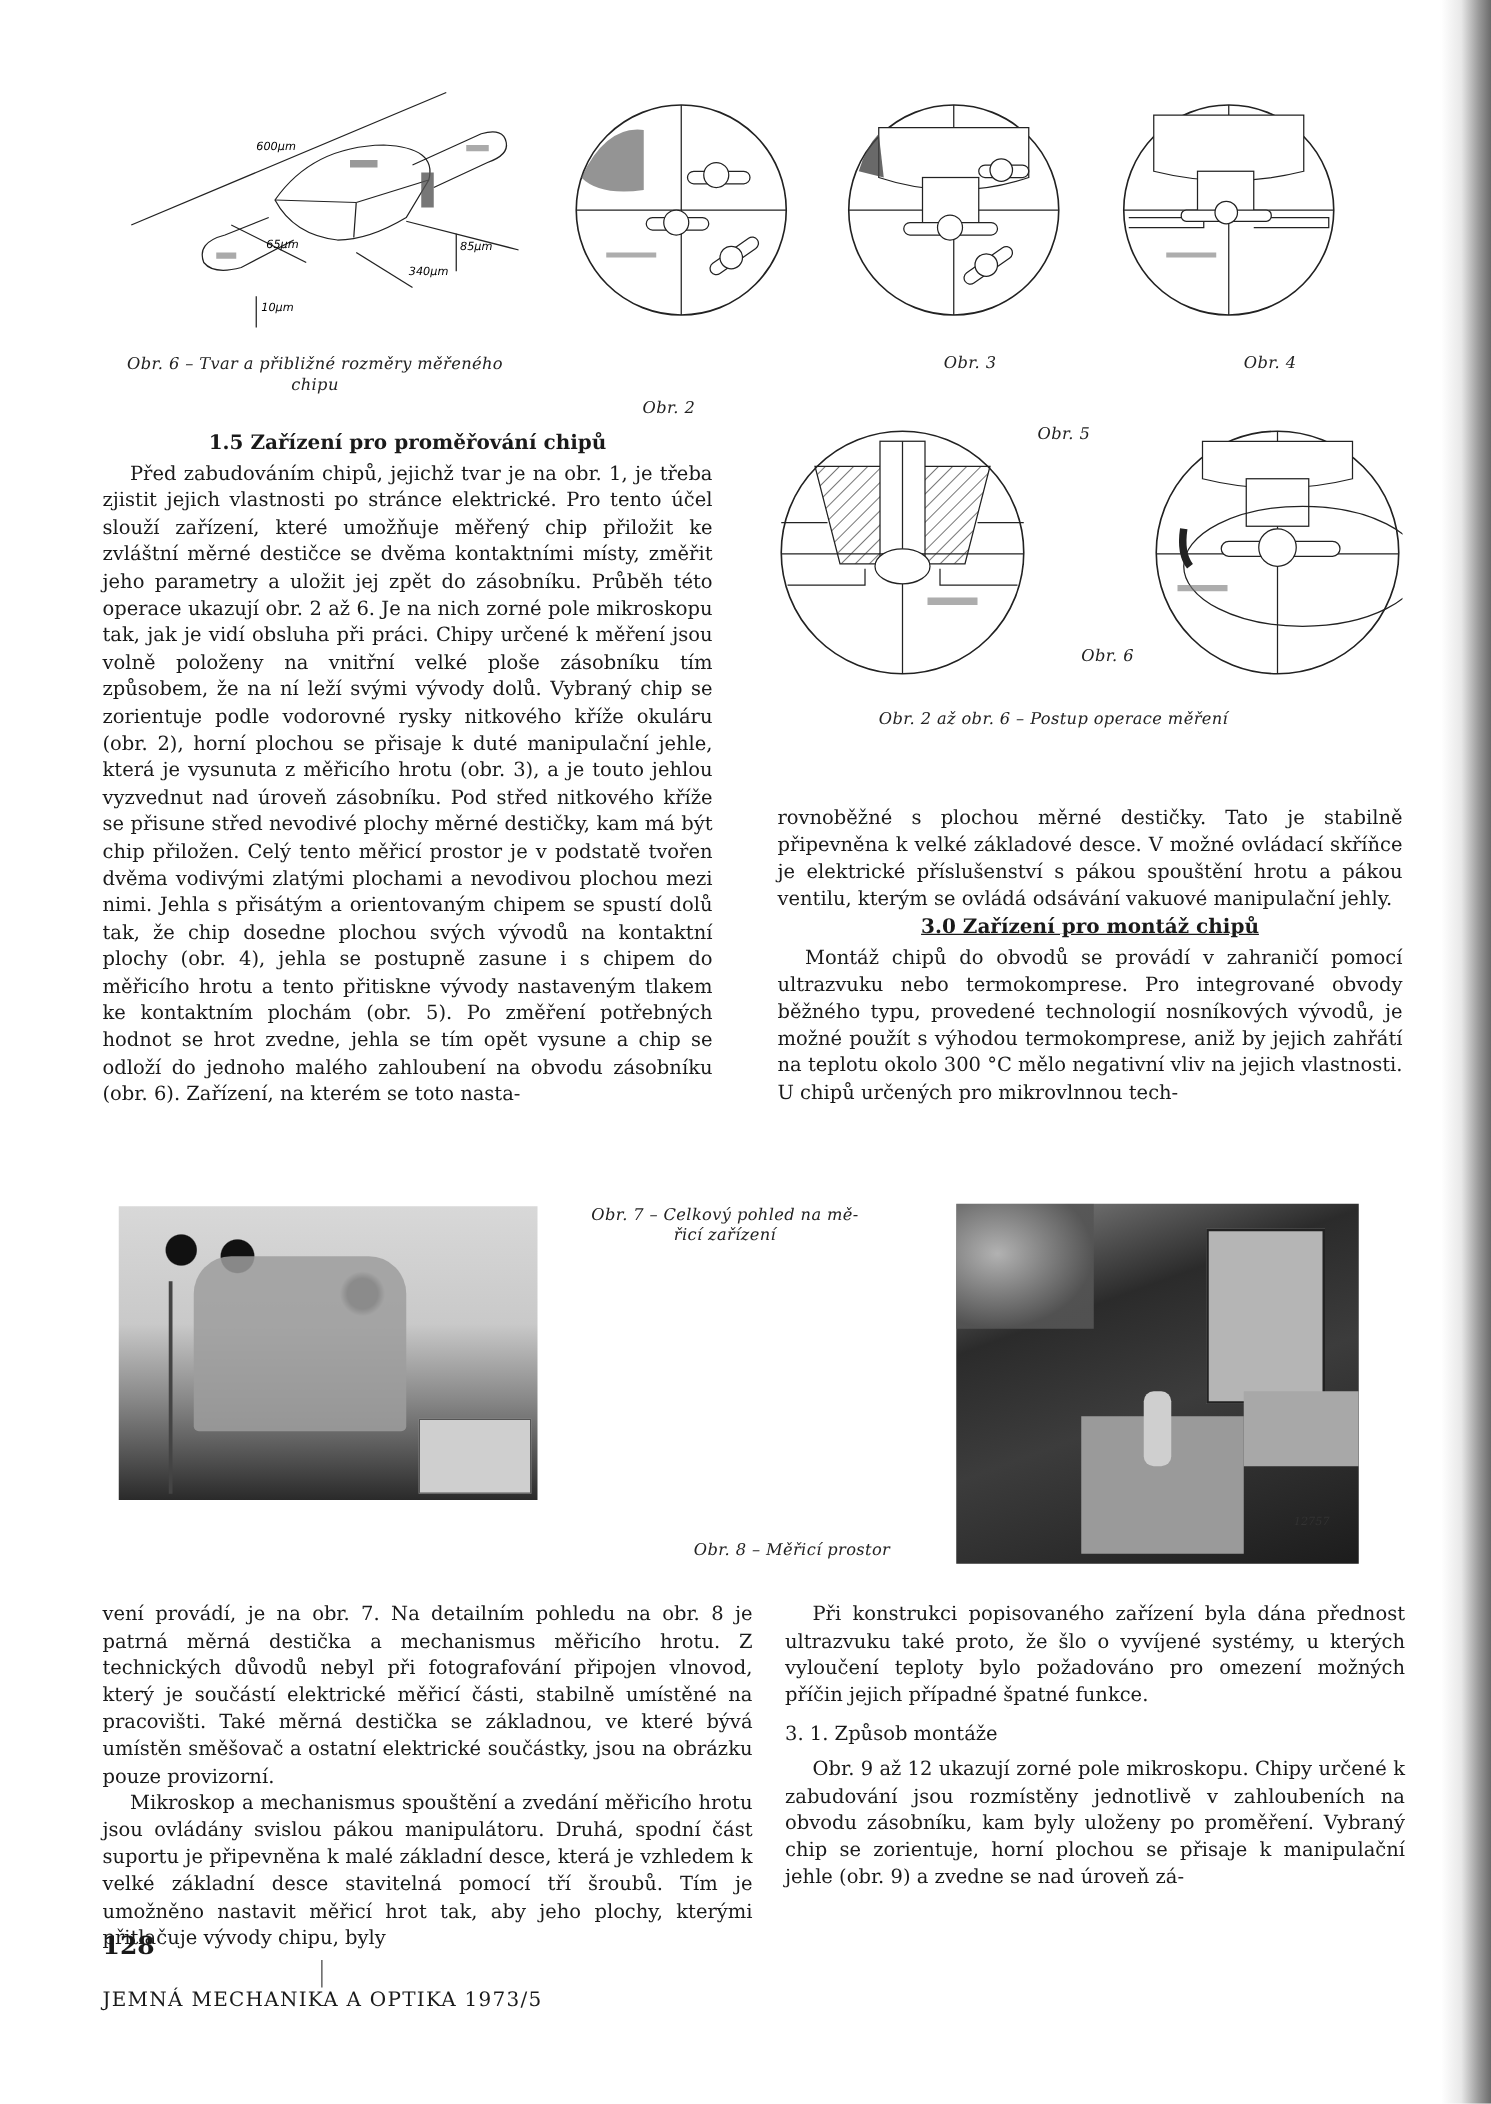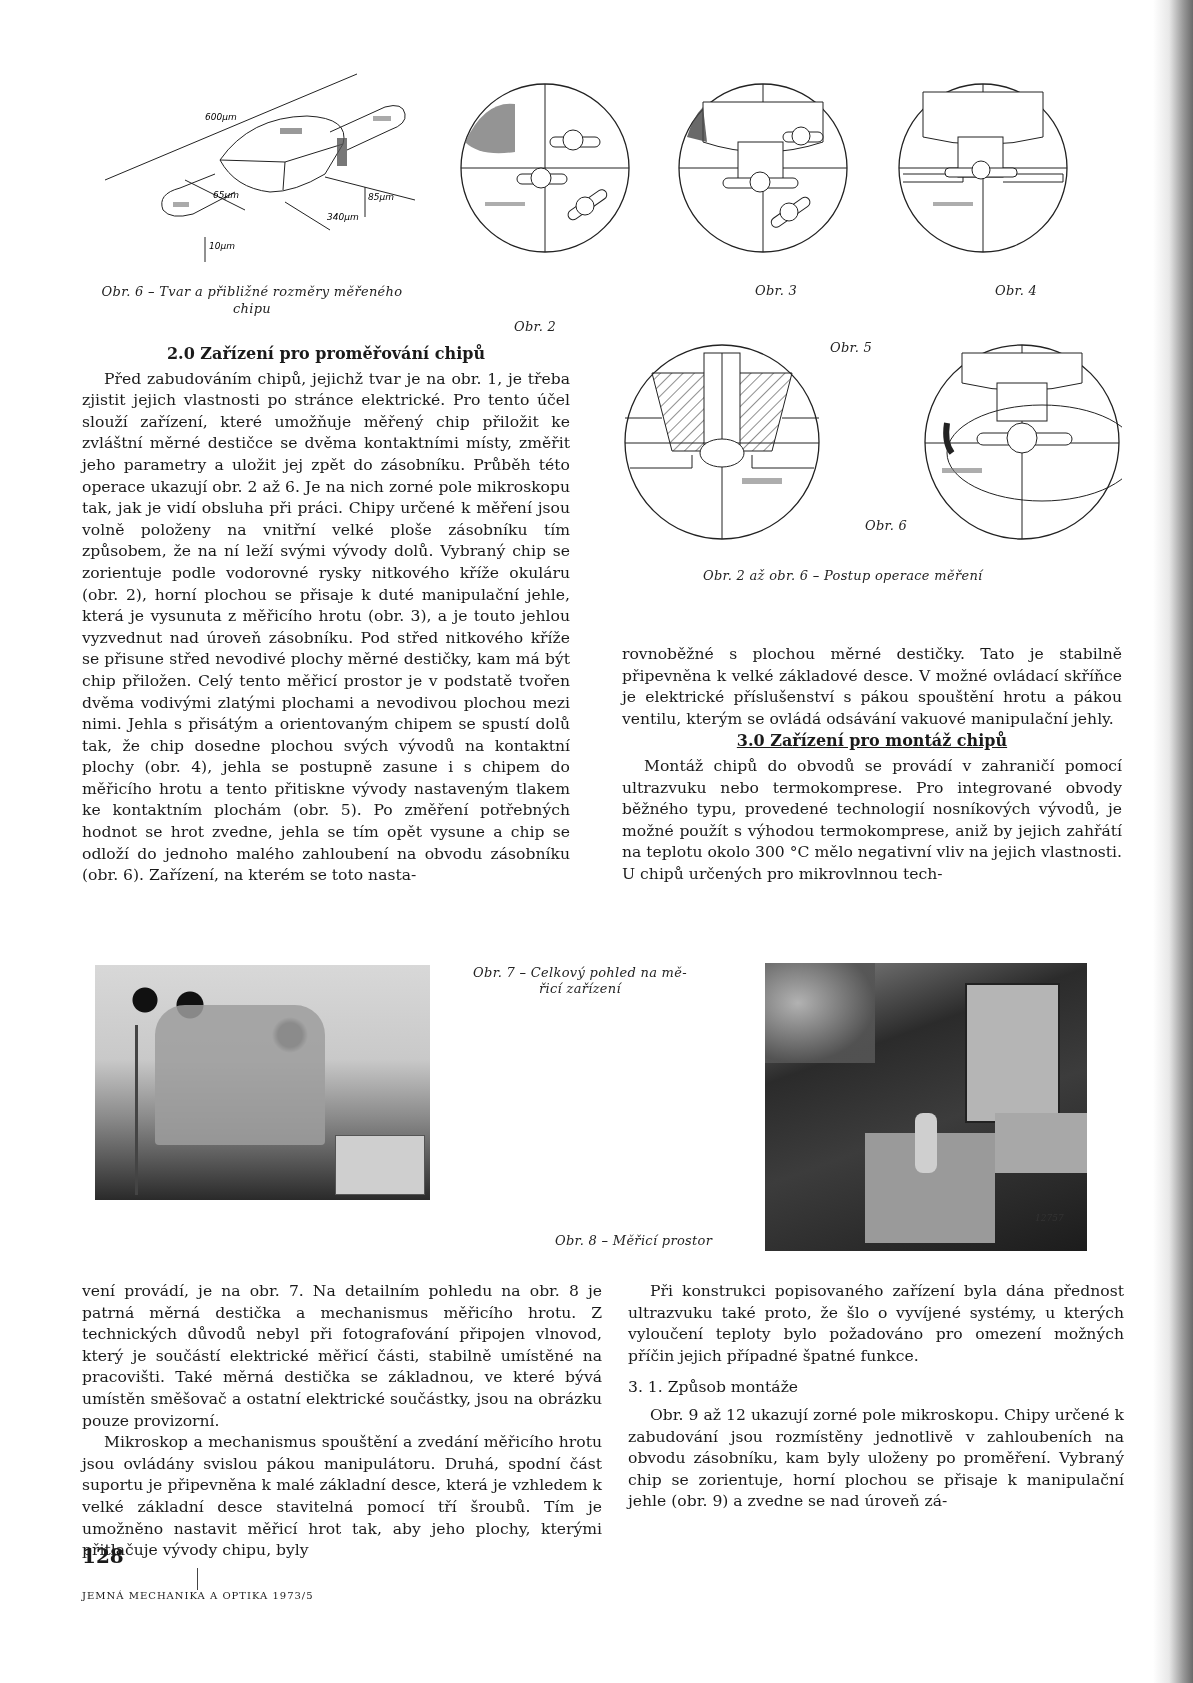--- a/index.html
+++ b/index.html
@@ -11,21 +11,21 @@
   .fig-caption { font-style: italic; font-size: 13px; color: #222; letter-spacing: 0.3px; }
   .col { position: absolute; font-size: 15.6px; line-height: 21.6px; text-align: justify; }
   .col p { text-indent: 22px; }
   .col p.noind { text-indent: 0; }
   .heading { font-weight: bold; text-align: center; font-size: 16px; margin: 0 0 4px 0; text-indent: 0 !important; }
   .subheading { font-size: 15.6px; margin: 10px 0 6px 0; text-indent: 0 !important; }
   .photo { position: absolute; overflow: hidden; }
   .footer { position: absolute; left: 82px; top: 1630px; display: flex; align-items: baseline; }
   .footer .pg { font-weight: bold; font-size: 20px; }
   .footer .sep { width: 1px; height: 22px; background: #444; margin: 0 10px; align-self: center; }
-  .footer .jour { font-size: 10px; letter-spacing: 1px; }
+  .footer .jour { font-size: 16px; letter-spacing: 1px; }
   svg { display: block; }
 </style>
 </head>
 <body>
 
 <div class="page-edge"></div>
 
 <div class="abs" style="left:85px;top:62px;width:330px;height:210px;">
   <svg width="330" height="210" viewBox="0 0 330 210">
     <g fill="none" stroke="#222" stroke-width="1">
@@ -152,21 +152,21 @@
         <rect x="55" y="90" width="95" height="12" rx="6"></rect>
         <circle cx="100" cy="95" r="15"></circle>
       </g>
     <rect x="20" y="125" width="40" height="5" fill="#777" opacity="0.6"></rect>
   </svg>
 </div>
 <div class="abs fig-caption" style="left:865px;top:518px;">Obr. 6</div>
 <div class="abs fig-caption" style="left:703px;top:568px;">Obr. 2 až obr. 6 – Postup operace měření</div>
 
 <div class="col" style="left:82px;top:343px;width:488px;">
-  <div class="heading">2.0 Zařízení pro proměřování chipů</div>
+  <div class="heading">1.5 Zařízení pro proměřování chipů</div>
   <p>Před zabudováním chipů, jejichž tvar je na obr. 1, je třeba zjistit jejich vlastnosti po stránce elektrické. Pro tento účel slouží zařízení, které umožňuje měřený chip přiložit ke zvláštní měrné destičce se dvěma kontaktními místy, změřit jeho parametry a uložit jej zpět do zásobníku. Průběh této operace ukazují obr. 2 až 6. Je na nich zorné pole mikroskopu tak, jak je vidí obsluha při práci. Chipy určené k měření jsou volně položeny na vnitřní velké ploše zásobníku tím způsobem, že na ní leží svými vývody dolů. Vybraný chip se zorientuje podle vodorovné rysky nitkového kříže okuláru (obr. 2), horní plochou se přisaje k duté manipulační jehle, která je vysunuta z měřicího hrotu (obr. 3), a je touto jehlou vyzvednut nad úroveň zásobníku. Pod střed nitkového kříže se přisune střed nevodivé plochy měrné destičky, kam má být chip přiložen. Celý tento měřicí prostor je v podstatě tvořen dvěma vodivými zlatými plochami a nevodivou plochou mezi nimi. Jehla s přisátým a orientovaným chipem se spustí dolů tak, že chip dosedne plochou svých vývodů na kontaktní plochy (obr. 4), jehla se postupně zasune i s chipem do měřicího hrotu a tento přitiskne vývody nastaveným tlakem ke kontaktním plochám (obr. 5). Po změření potřebných hodnot se hrot zvedne, jehla se tím opět vysune a chip se odloží do jednoho malého zahloubení na obvodu zásobníku (obr. 6). Zařízení, na kterém se toto nasta-</p>
 </div>
 
 <div class="col" style="left:622px;top:644px;width:500px;">
   <p class="noind">rovnoběžné s plochou měrné destičky. Tato je stabilně připevněna k velké základové desce. V možné ovládací skříňce je elektrické příslušenství s pákou spouštění hrotu a pákou ventilu, kterým se ovládá odsávání vakuové manipulační jehly.</p>
   <div class="heading" style="text-decoration:underline;">3.0 Zařízení pro montáž chipů</div>
   <p>Montáž chipů do obvodů se provádí v zahraničí pomocí ultrazvuku nebo termokomprese. Pro integrované obvody běžného typu, provedené technologií nosníkových vývodů, je možné použít s výhodou termokomprese, aniž by jejich zahřátí na teplotu okolo 300 °C mělo negativní vliv na jejich vlastnosti. U chipů určených pro mikrovlnnou tech-</p>
 </div>
 
 <div class="photo" style="left:95px;top:965px;width:335px;height:235px;background:

